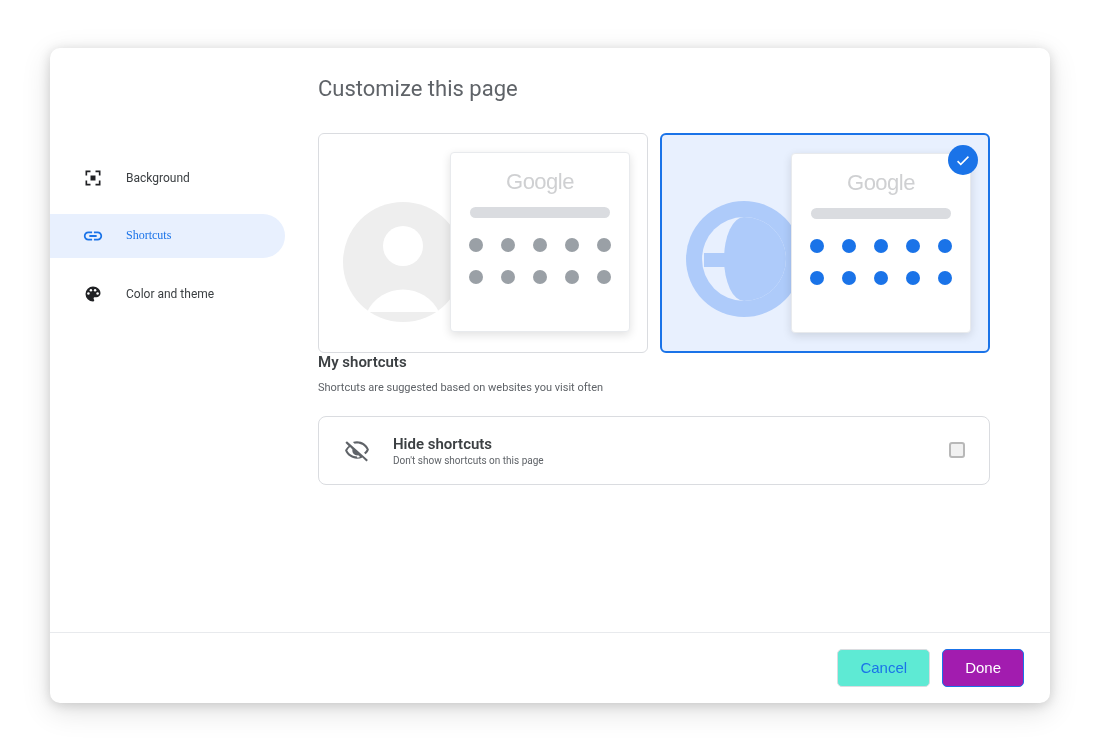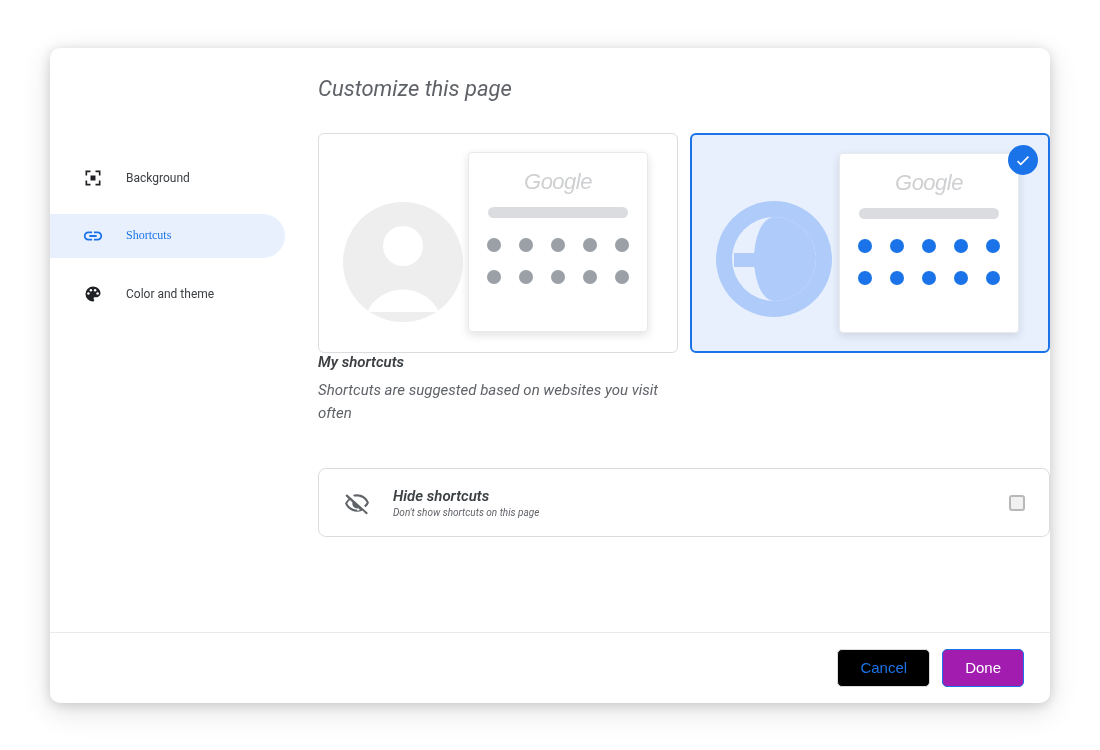--- a/index.html
+++ b/index.html
@@ -27,21 +27,21 @@
       display: flex;
       padding: 28px 0 20px 0;
     }
     .sidebar {
       width: 260px;
       padding-top: 80px;
     }
     .main {
       flex: 1;
       padding-left: 8px;
-      font-style: italic;
+      padding-right: 60px;
     }
     .main-title {
       font-size: 22px;
       color: #5f6368;
       font-weight: 400;
       margin-bottom: 32px;
       margin-left: 0;
     }
     .sidebar-item {
       display: flex;
@@ -92,41 +92,41 @@
       border: 2px solid #1a73e8;
       background: #e8f0fe;
     }
     .option-title {
       font-size: 15px;
       font-weight: 600;
       color: #3c4043;
       margin-bottom: 8px;
     }
     .option-desc {
-      font-size: 15px;
+      font-size: 11px;
       color: #5f6368;
       line-height: 1.55;
     }
     .bg-circle-person {
       position: absolute;
       left: 24px;
       top: 68px;
       width: 120px;
       height: 120px;
     }
     .bg-circle-globe {
       position: absolute;
       left: 20px;
       top: 62px;
       width: 125px;
       height: 125px;
     }
     .mini-browser {
       position: absolute;
-      right: 29px;
+      right: 17px;
       top: 18px;
       width: 180px;
       height: 180px;
       background: #fff;
       border: 1px solid #e8eaed;
       border-radius: 4px;
       box-shadow: 0 3px 10px rgba(0,0,0,0.12);
       display: flex;
       flex-direction: column;
       align-items: center;
@@ -166,21 +166,21 @@
       right: 10px;
       width: 30px;
       height: 30px;
       background: #1a73e8;
       border-radius: 50%;
       display: flex;
       align-items: center;
       justify-content: center;
     }
     .hide-row {
-      margin-top: 43px;
+      margin-top: 20px;
       border: 1px solid #dadce0;
       border-radius: 8px;
       padding: 18px 24px;
       display: flex;
       align-items: center;
     }
     .hide-icon {
       width: 28px;
       height: 28px;
       margin-right: 22px;
@@ -217,21 +217,21 @@
     .btn {
       height: 38px;
       padding: 0 22px;
       border-radius: 5px;
       font-size: 15px;
       cursor: pointer;
       display: flex;
       align-items: center;
     }
     .btn-secondary {
-      background: #000000;
+      background: #5eead4;
       border: 1px solid #dadce0;
       color: #1a73e8;
     }
     .btn-primary {
       background: #a21caf;
       border: 1px solid #1a73e8;
       color: #fff;
     }
   </style>
 </head>

